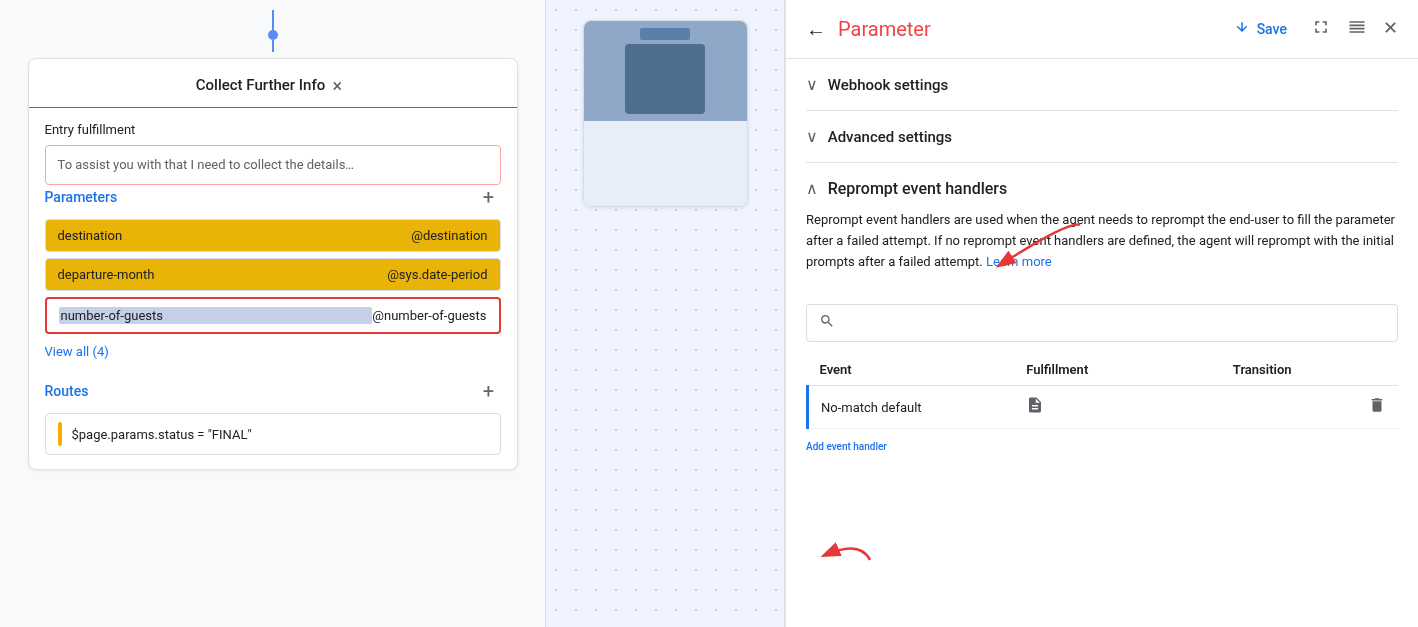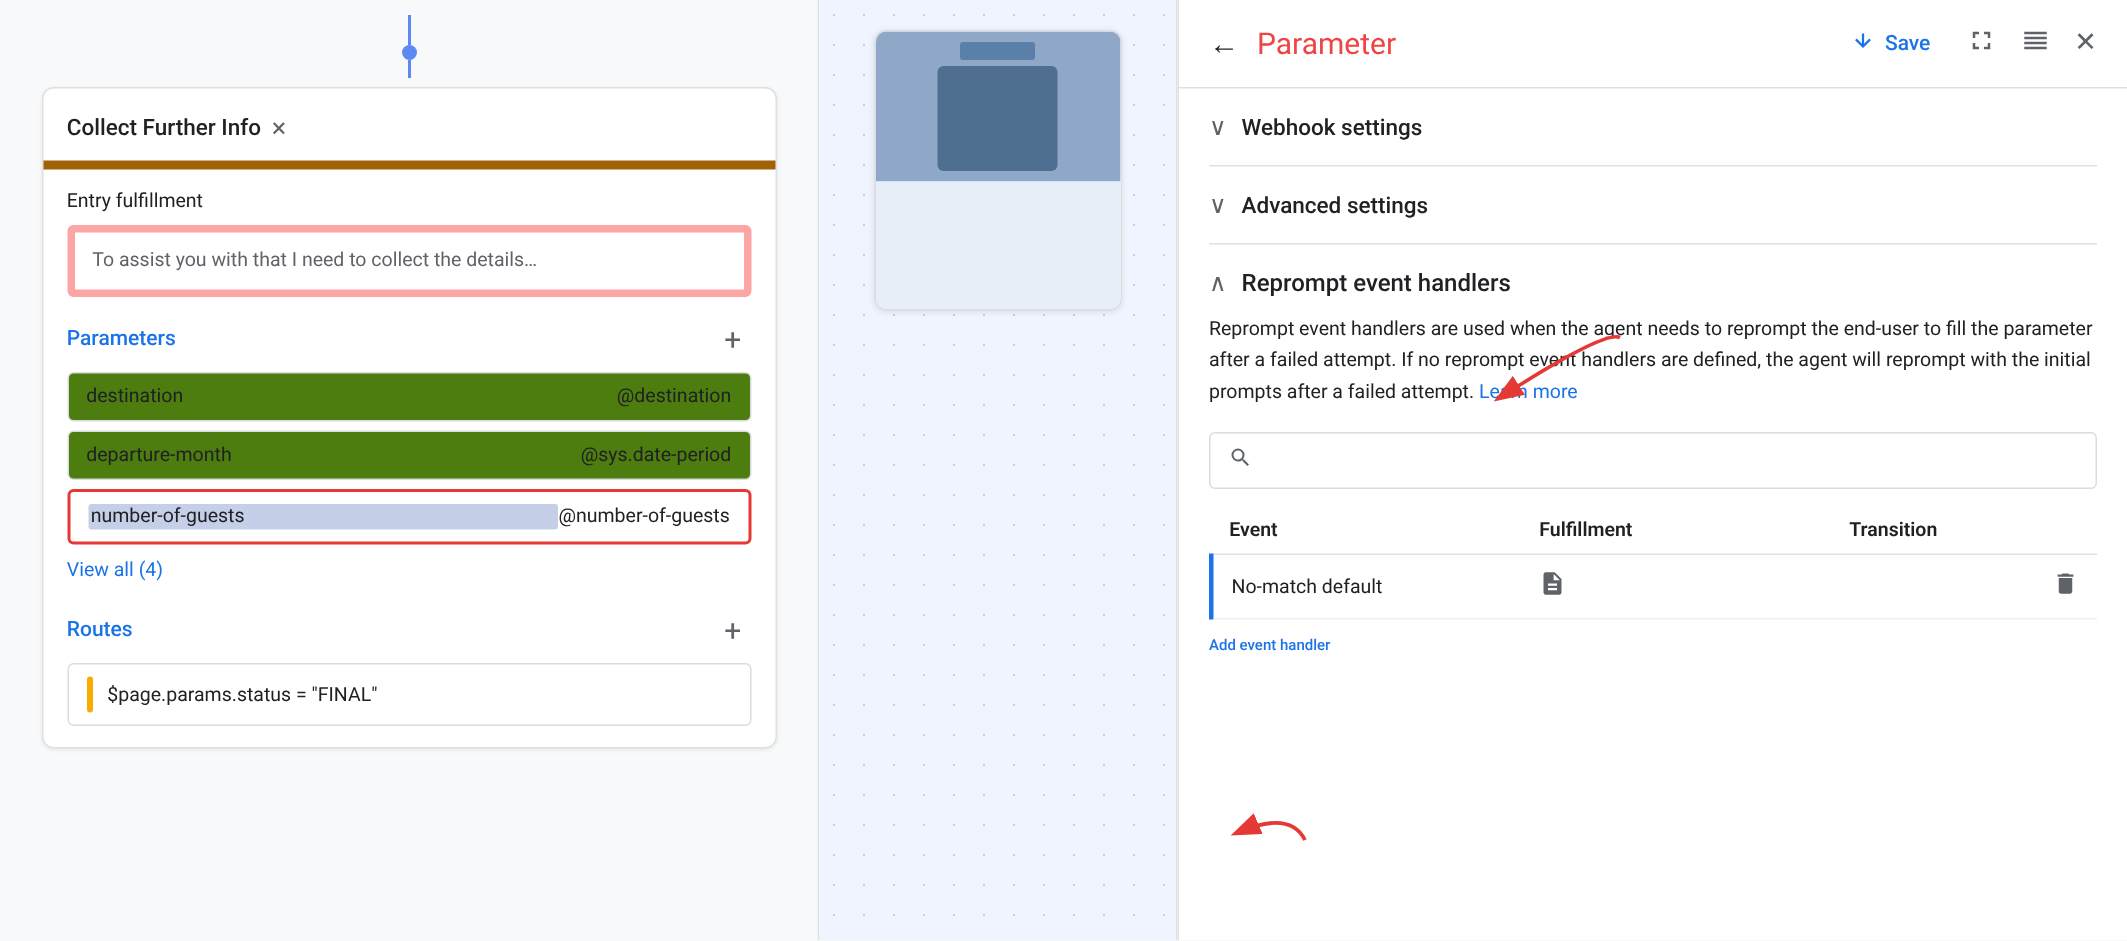--- a/index.html
+++ b/index.html
@@ -56,23 +56,23 @@
       border-radius: 8px;
       border: 1px solid #e0e0e0;
       width: 490px;
       box-shadow: 0 1px 3px rgba(0,0,0,0.08);
       position: relative;
     }
 
     .card-header {
       display: flex;
       align-items: center;
-      justify-content: flex-start;
+      justify-content: center;
       padding: 14px 16px 10px;
-      border-bottom: 6px solid #a16207;
+      border-bottom: 1px solid #a16207;
     }
 
     .card-title {
       font-size: 15px;
       font-weight: 500;
       color: #202124;
     }
 
     .close-btn {
       cursor: pointer;
@@ -91,26 +91,26 @@
     }
 
     .section-label {
       font-size: 13px;
       color: #202124;
       font-weight: 400;
       margin-bottom: 8px;
     }
 
     .entry-text-box {
-      border: 5px solid #fca5a5;
+      border: 1px solid #fca5a5;
       border-radius: 4px;
       padding: 10px 12px;
       font-size: 13px;
       color: #5f6368;
-      margin-bottom: 16px;
+      margin-bottom: 0;
       line-height: 1.4;
     }
 
     .section-header {
       display: flex;
       align-items: center;
       justify-content: space-between;
       margin-bottom: 10px;
     }
 
@@ -131,21 +131,21 @@
       justify-content: center;
     }
 
     .param-row {
       display: flex;
       align-items: center;
       border: 1px solid #dadce0;
       border-radius: 4px;
       padding: 8px 12px;
       margin-bottom: 6px;
-      background: #4d7c0f;
+      background: #eab308;
     }
 
     .param-row.selected {
       border: 2px solid #e53935;
       background: #fff;
     }
 
     .param-name {
       flex: 1;
       font-size: 13px;
@@ -349,21 +349,21 @@
     .reprompt-title {
       font-size: 16px;
       font-weight: 500;
       color: #202124;
     }
 
     .reprompt-desc {
       font-size: 13px;
       color: #202124;
       line-height: 1.6;
-      margin-bottom: 16px;
+      margin-bottom: 32px;
     }
 
     .reprompt-desc a {
       color: #1a73e8;
       text-decoration: none;
     }
 
     .search-box {
       display: flex;
       align-items: center;

